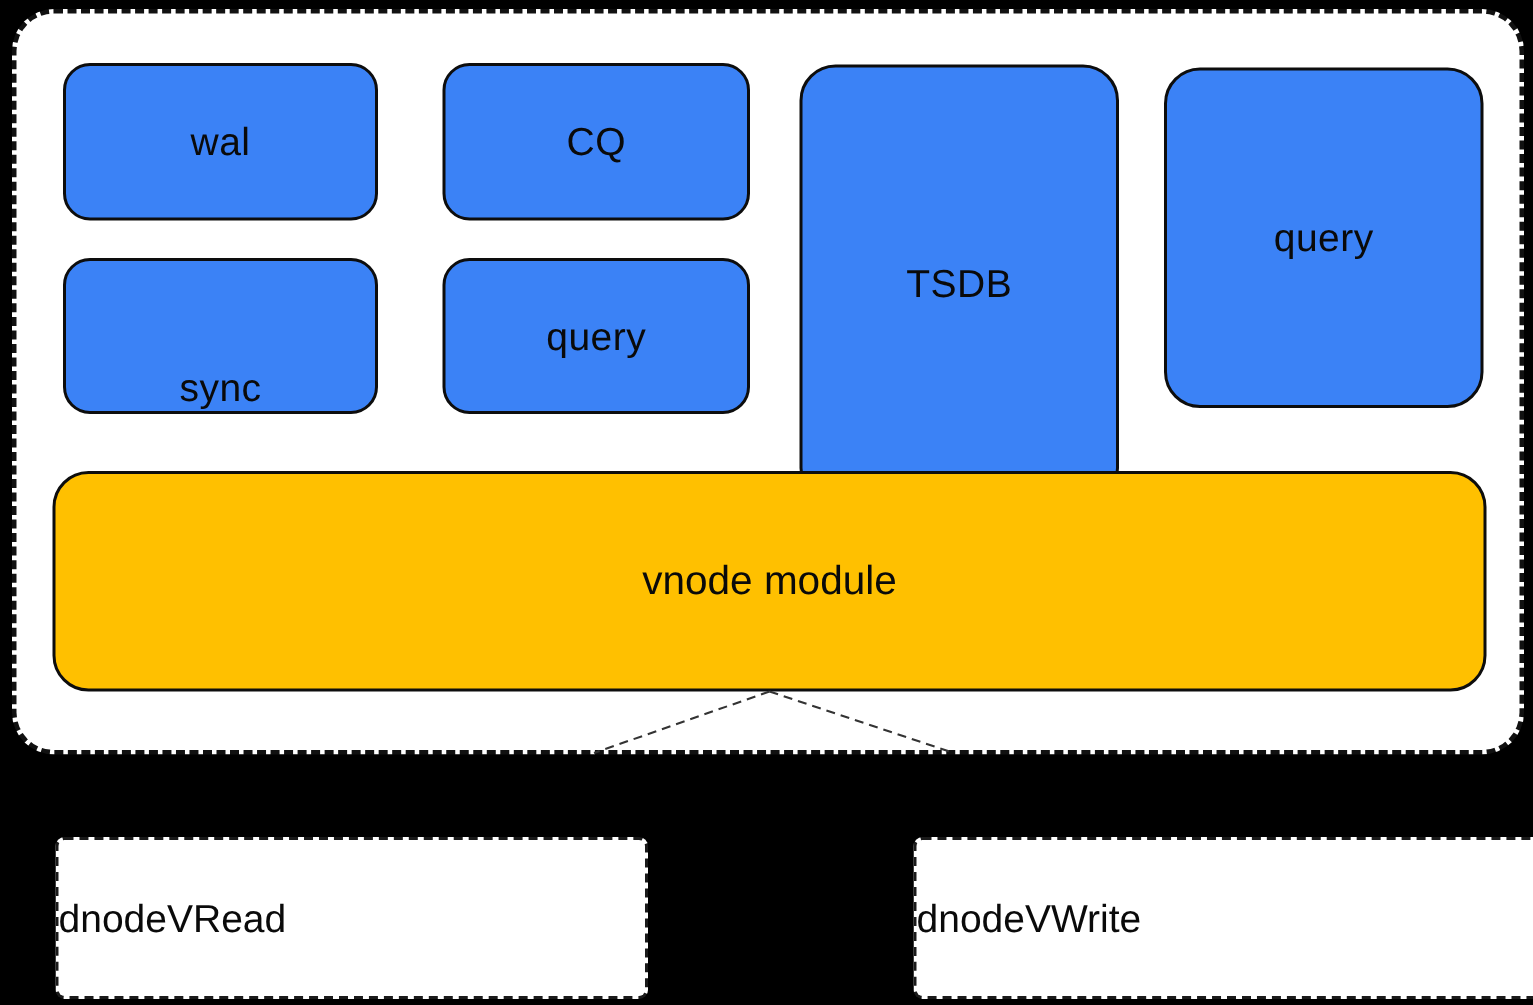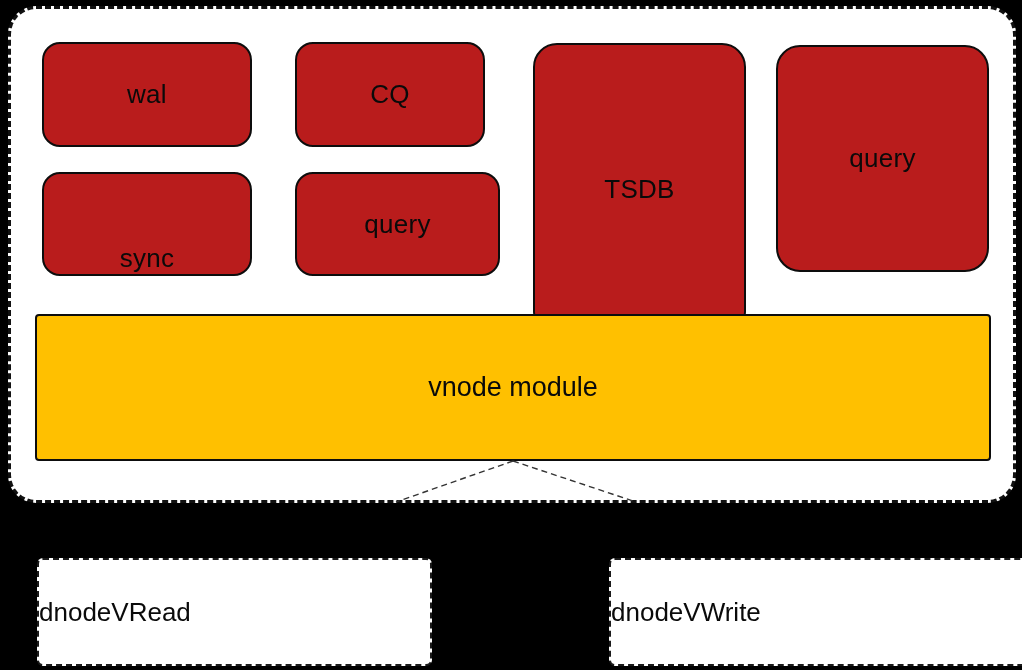--- a/index.html
+++ b/index.html
@@ -22,43 +22,43 @@
   .vnode-container {
     left: 8px; top: 6px;
     width: 1008px; height: 497px;
     background: #ffffff;
     border: 3px dashed #111111;
     border-radius: 28px;
   }
 
   
   .module-box {
-    background: #b91c1c;
+    background: #3b82f6;
     border: 2.5px solid #0d0d0d;
     border-radius: 18px;
     display: flex;
     align-items: center;
     justify-content: center;
     font-size: 26px;
     letter-spacing: 0.3px;
   }
   .pos-wal    { left: 42px;  top: 42px;  width: 210px; height: 105px; }
-  .pos-cq     { left: 295px; top: 42px;  width: 190px; height: 105px; }
+  .pos-cq     { left: 295px; top: 42px;  width: 205px; height: 105px; }
   .pos-sync   { left: 42px;  top: 172px; width: 210px; height: 104px; align-items: flex-end; }
   .pos-events { left: 295px; top: 172px; width: 205px; height: 104px; }
   .pos-tsdb   { left: 533px; top: 43px;  width: 213px; height: 293px; border-radius: 24px; }
   .pos-query  { left: 776px; top: 45px;  width: 213px; height: 227px; border-radius: 24px; text-align: center; }
 
   
   .vnode-bar {
     left: 35px; top: 314px;
     width: 956px; height: 147px;
     background: #FFC000;
     border: 2.5px solid #0d0d0d;
-    border-radius: 4px;
+    border-radius: 24px;
     display: flex;
     align-items: center;
     justify-content: center;
     font-size: 27px;
   }
 
   
   .connector-layer {
     left: 0; top: 0;
     width: 1022px; height: 670px;

